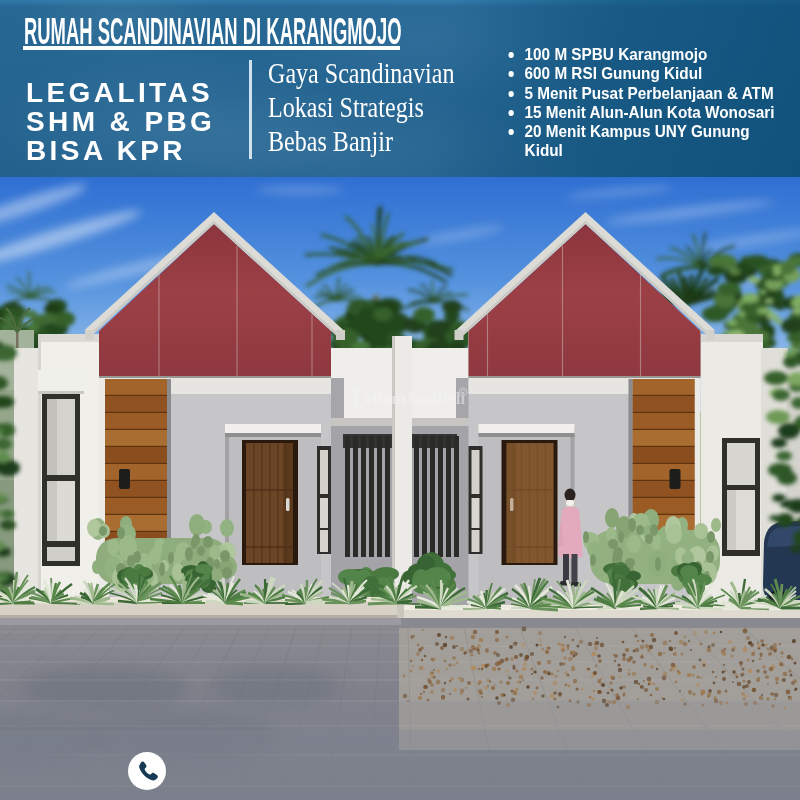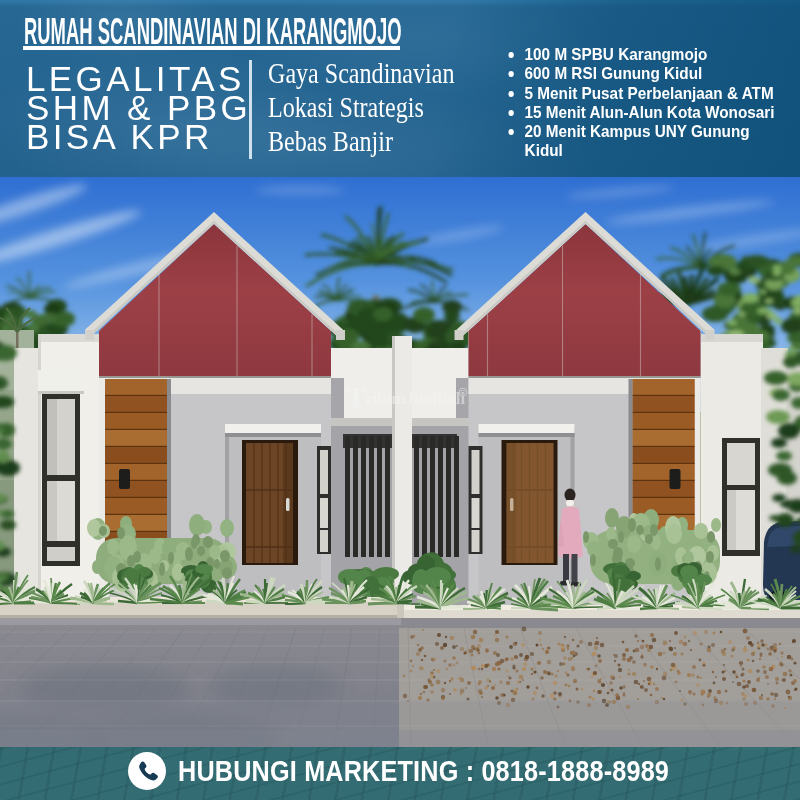--- a/index.html
+++ b/index.html
@@ -11,21 +11,21 @@
   radial-gradient(ellipse 300px 90px at 330px 150px, rgba(130,180,212,.13), rgba(130,180,212,0) 70%),
   radial-gradient(ellipse 150px 60px at 120px 20px, rgba(135,185,215,.14), rgba(135,185,215,0) 70%),
   linear-gradient(180deg,#2f7aa8 0px,#2c6f9e 4px,#266793 7px,#24628e 100%),
   #24628e;
 }
 #hdr::after{content:"";position:absolute;left:0;top:0;width:800px;height:177px;
  background:linear-gradient(100deg, rgba(43,99,145,0) 55%, rgba(13,80,122,.55) 75%, rgba(10,76,118,.75) 100%);}
 .hz{position:absolute;z-index:5;color:#fff}
 #title{left:24px;top:11px;transform:scaleX(.512);transform-origin:left top;font-weight:bold;font-size:36px;letter-spacing:0px;white-space:nowrap}
 #uline{position:absolute;left:23px;top:46px;width:377px;height:3.5px;background:#fff;z-index:5}
-#leg{left:26px;top:64px;font-weight:normal;font-size:35px;line-height:29px;letter-spacing:3.4px;white-space:nowrap}
+#leg{left:26px;top:78px;font-weight:bold;font-size:28px;line-height:29px;letter-spacing:3.4px;white-space:nowrap}
 #vline{left:249px;top:60px;width:3px;height:99px;background:#cfe2ee;z-index:5;position:absolute}
 #gaya{left:268px;top:56px;font-family:"Liberation Serif",serif;font-size:29px;line-height:34px;white-space:nowrap;transform:scaleX(.83);transform-origin:left top}
 #bul{left:503px;top:45px;font-weight:bold;font-size:17px;line-height:19.3px;transform:scaleX(.9);transform-origin:left top}
 #bul div{position:relative;padding-left:24px;white-space:nowrap}
 #bul div b::before{content:"";position:absolute;left:6px;top:7px;width:6px;height:6px;border-radius:50%;background:#fff}
 
 #ftr{position:absolute;left:0;top:747px;width:800px;height:53px;z-index:30;background:repeating-linear-gradient(100deg, rgba(30,75,82,.25) 0 3px, rgba(30,75,82,0) 3px 26px),repeating-linear-gradient(-15deg, rgba(25,70,76,.2) 0 2px, rgba(25,70,76,0) 2px 17px),rgba(44,106,112,.92)}
 #ftr .txt{position:absolute;left:178px;top:24px;transform:translateY(-50%) scaleX(.87);transform-origin:left center;color:#fff;font-weight:bold;font-size:29px;letter-spacing:.2px;white-space:nowrap}
 #fic{position:absolute;left:128px;top:752px;width:38px;height:38px;border-radius:50%;background:#fff;z-index:31}
 </style></head>
@@ -1806,21 +1806,18 @@
 <rect x="0" y="730" width="800" height="70" fill="#828894" opacity=".3"></rect>
 </g>
 <g opacity=".5">
 <text x="346" y="407" font-family="Liberation Serif,serif" font-weight="bold" font-size="30" fill="#f4f4f4">T</text>
 <text x="365" y="404" font-family="Liberation Serif,serif" font-weight="bold" font-size="17" fill="#f4f4f4">ribunJualBeli</text>
 <circle cx="463" cy="392" r="3.8" fill="none" stroke="#f4f4f4" stroke-width="1"></circle>
 <text x="461" y="394.4" font-family="Liberation Sans,sans-serif" font-size="5.5" fill="#f4f4f4">R</text>
 </g>
 </svg>
 
- <div id="ftr">
-      <div class="txt">HUBUNGI MARKETING : 0818-1888-8989</div>
-    </div>
  <div id="fic">
   <svg width="38" height="38" viewBox="0 0 38 38">
         <path d="M13.1 10.2 c1.2-1.2 2.6-1 3.3 0.2 l1.7 2.6 c0.6 1 0.4 2-0.4 2.8 l-1 1 c-0.2 0.9 0.8 2.6 2 3.8 c1.2 1.2 2.9 2.2 3.8 2 l1-1 c0.8-0.8 1.8-1 2.8-0.4 l2.6 1.7 c1.2 0.7 1.4 2.1 0.2 3.3 l-1.3 1.3 c-1 1-2.8 1.4-4.6 0.6 c-2.2-0.9-4.8-2.4-7-4.6 c-2.2-2.2-3.7-4.8-4.6-7 c-0.8-1.8-0.4-3.6 0.6-4.6 Z" fill="#173b54"></path>
       </svg>
  </div>
 </div>
 
 </body></html>

